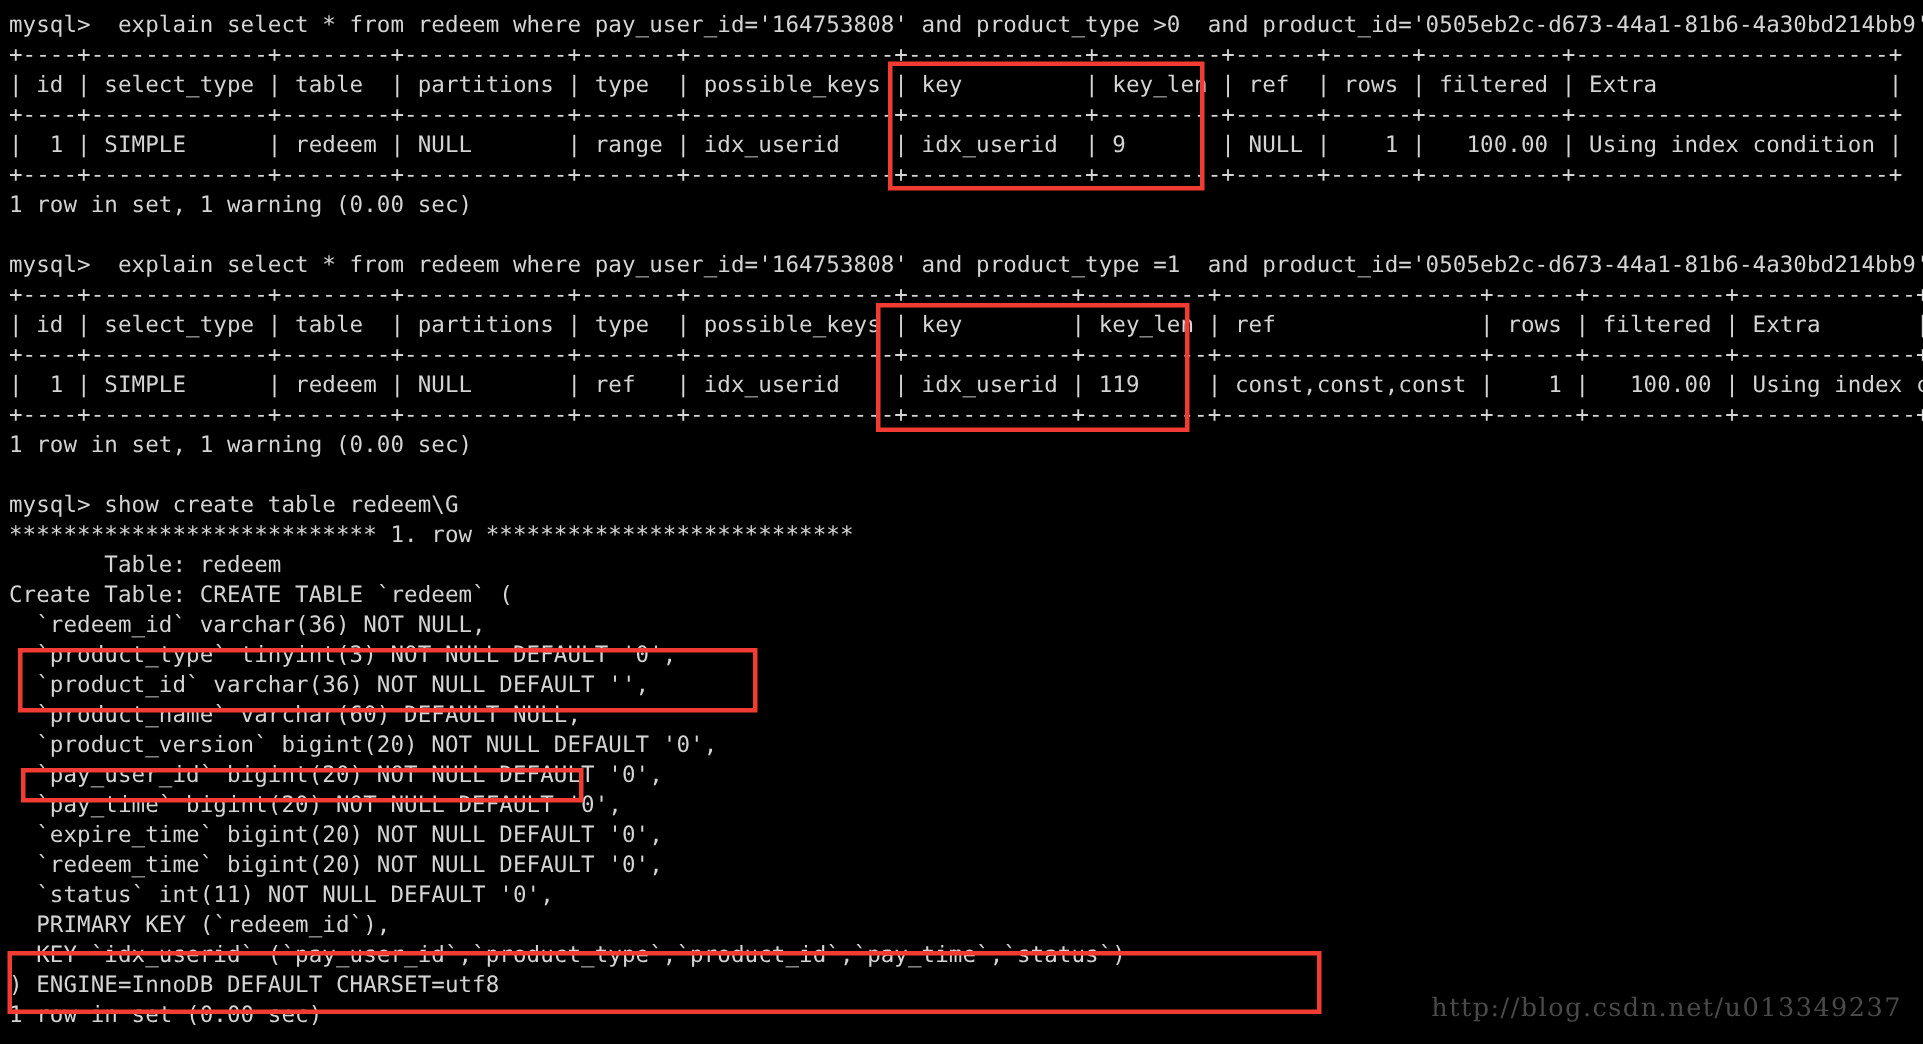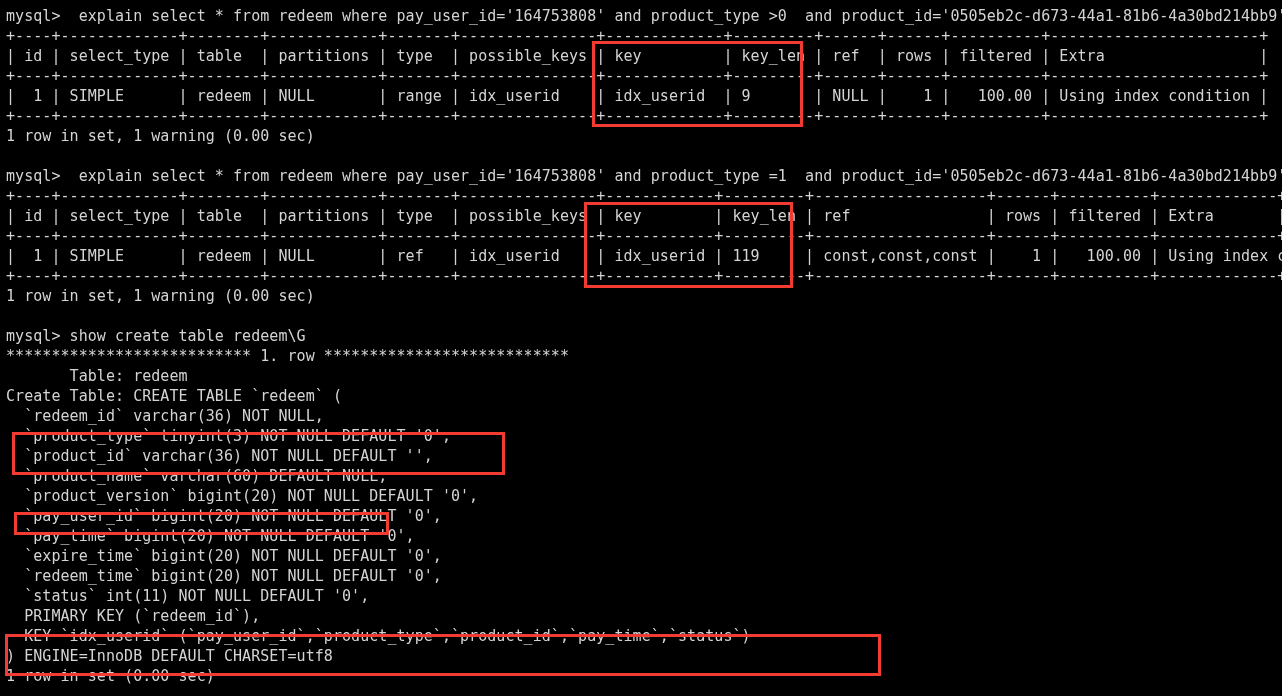--- a/index.html
+++ b/index.html
@@ -67,14 +67,15 @@
 <div id="screen">
 
   <div id="terminal"><div class="line">mysql&gt;  explain select * from redeem where pay_user_id='164753808' and product_type &gt;0  and product_id='0505eb2c-d673-44a1-81b6-4a30bd214bb9';</div><div class="line">+----+-------------+--------+------------+-------+---------------+-------------+---------+------+------+----------+-----------------------+</div><div class="line">| id | select_type | table  | partitions | type  | possible_keys | key         | key_len | ref  | rows | filtered | Extra                 |</div><div class="line">+----+-------------+--------+------------+-------+---------------+-------------+---------+------+------+----------+-----------------------+</div><div class="line">|  1 | SIMPLE      | redeem | NULL       | range | idx_userid    | idx_userid  | 9       | NULL |    1 |   100.00 | Using index condition |</div><div class="line">+----+-------------+--------+------------+-------+---------------+-------------+---------+------+------+----------+-----------------------+</div><div class="line">1 row in set, 1 warning (0.00 sec)</div><div class="line blank"></div><div class="line">mysql&gt;  explain select * from redeem where pay_user_id='164753808' and product_type =1  and product_id='0505eb2c-d673-44a1-81b6-4a30bd214bb9';</div><div class="line">+----+-------------+--------+------------+-------+---------------+------------+---------+-------------------+------+----------+-------------+</div><div class="line">| id | select_type | table  | partitions | type  | possible_keys | key        | key_len | ref               | rows | filtered | Extra       |</div><div class="line">+----+-------------+--------+------------+-------+---------------+------------+---------+-------------------+------+----------+-------------+</div><div class="line">|  1 | SIMPLE      | redeem | NULL       | ref   | idx_userid    | idx_userid | 119     | const,const,const |    1 |   100.00 | Using index con</div><div class="line">+----+-------------+--------+------------+-------+---------------+------------+---------+-------------------+------+----------+-------------+</div><div class="line">1 row in set, 1 warning (0.00 sec)</div><div class="line blank"></div><div class="line">mysql&gt; show create table redeem\G</div><div class="line">*************************** 1. row ***************************</div><div class="line">       Table: redeem</div><div class="line">Create Table: CREATE TABLE `redeem` (</div><div class="line">  `redeem_id` varchar(36) NOT NULL,</div><div class="line">  `product_type` tinyint(3) NOT NULL DEFAULT '0',</div><div class="line">  `product_id` varchar(36) NOT NULL DEFAULT '',</div><div class="line">  `product_name` varchar(60) DEFAULT NULL,</div><div class="line">  `product_version` bigint(20) NOT NULL DEFAULT '0',</div><div class="line">  `pay_user_id` bigint(20) NOT NULL DEFAULT '0',</div><div class="line">  `pay_time` bigint(20) NOT NULL DEFAULT '0',</div><div class="line">  `expire_time` bigint(20) NOT NULL DEFAULT '0',</div><div class="line">  `redeem_time` bigint(20) NOT NULL DEFAULT '0',</div><div class="line">  `status` int(11) NOT NULL DEFAULT '0',</div><div class="line">  PRIMARY KEY (`redeem_id`),</div><div class="line">  KEY `idx_userid` (`pay_user_id`,`product_type`,`product_id`,`pay_time`,`status`)</div><div class="line">) ENGINE=InnoDB DEFAULT CHARSET=utf8</div><div class="line">1 row in set (0.00 sec)</div></div>
 
   <div class="redbox" id="box-key-1"></div>
   <div class="redbox" id="box-key-2"></div>
   <div class="redbox" id="box-product"></div>
   <div class="redbox" id="box-payuser"></div>
   <div class="redbox" id="box-key-index"></div>
 
+  <div id="watermark">http://blog.csdn.net/u013349237</div>
 
 </div>
 
 </body></html>

